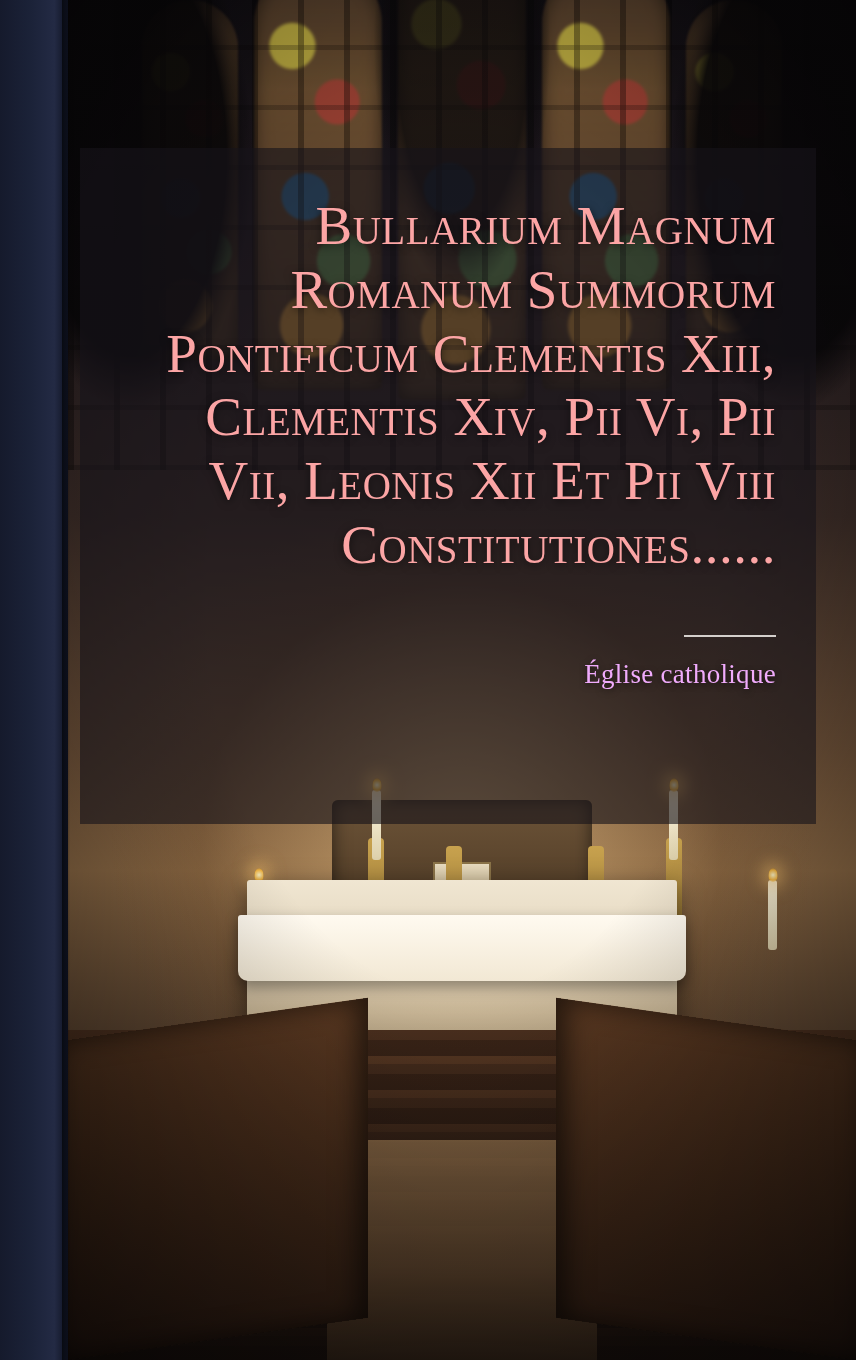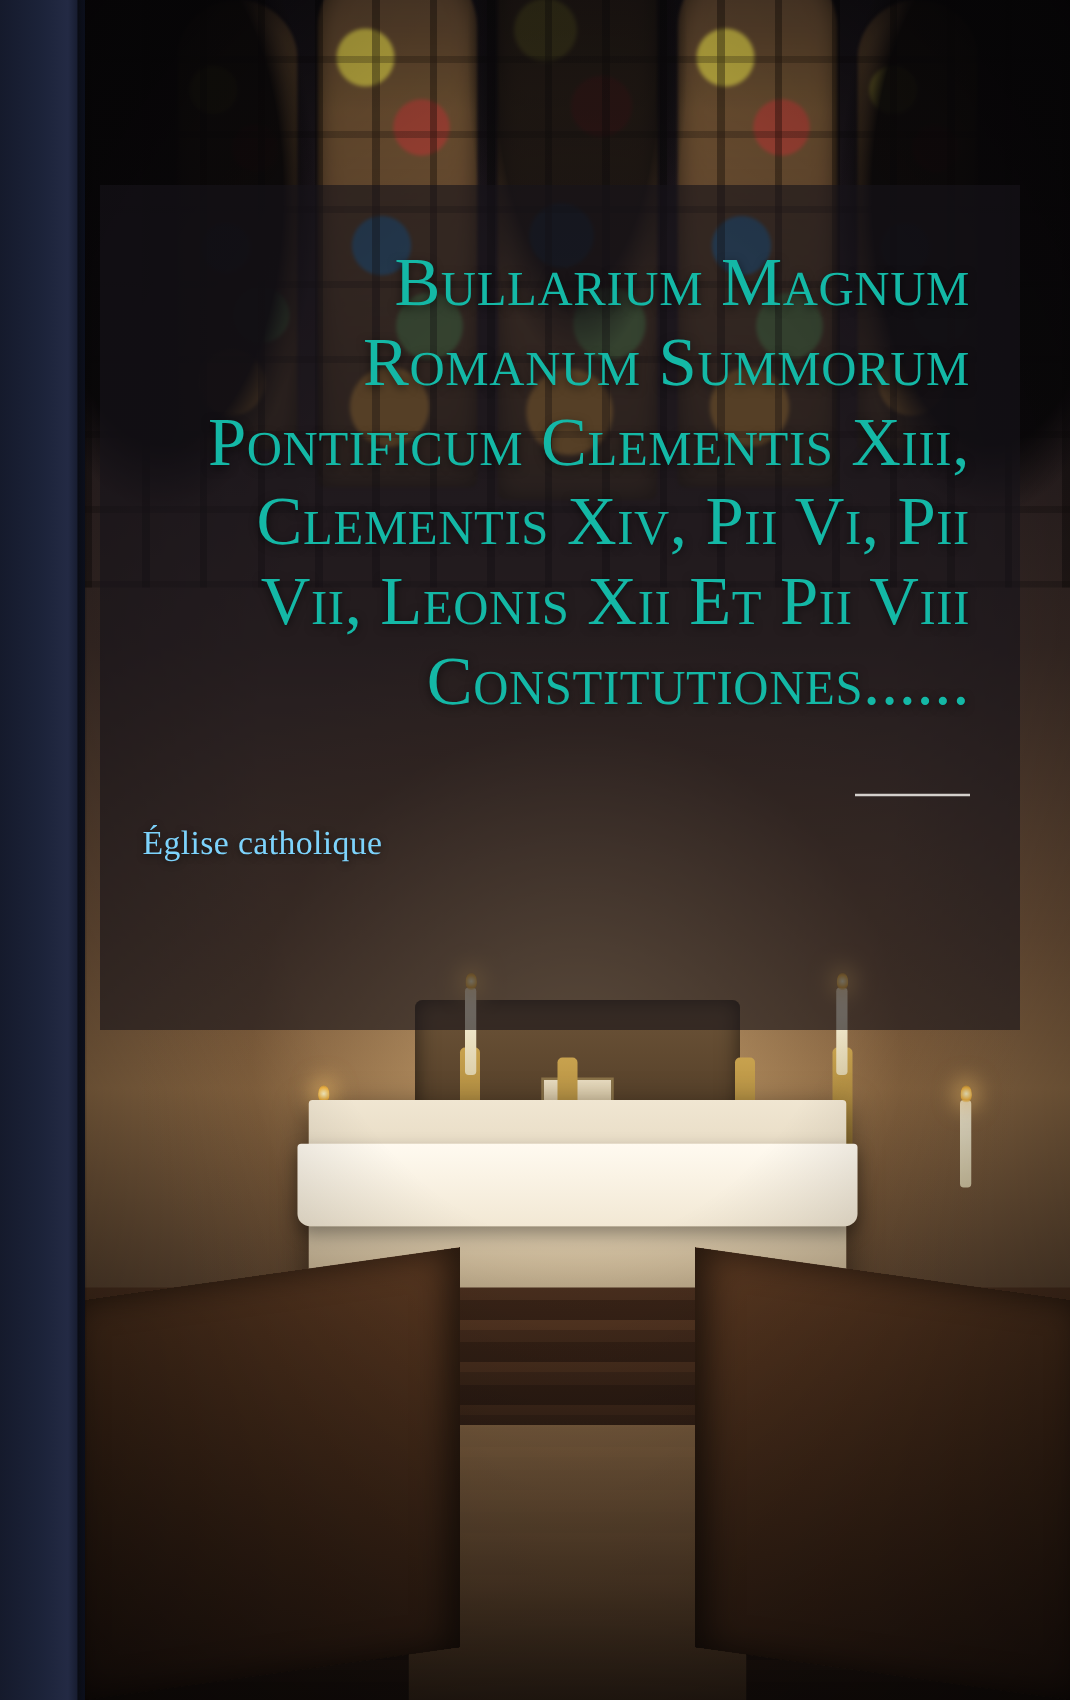--- a/index.html
+++ b/index.html
@@ -248,21 +248,21 @@
     height: 676px;
     background: rgba(22, 20, 26, 0.62);
     z-index: 10;
     box-sizing: border-box;
     padding: 46px 40px 30px 34px;
     display: flex;
     flex-direction: column;
     justify-content: flex-start;
   }
   .title {
-    color: #14b8a6;
+    color: #fca5a5;
     font-family: "Liberation Serif", serif;
     font-size: 55px;
     line-height: 1.16;
     letter-spacing: 0.5px;
     text-align: right;
     font-variant: small-caps;
     text-transform: capitalize;
     font-weight: 400;
     margin: 0;
     text-shadow: 0 2px 8px rgba(0,0,0,0.55);
@@ -270,24 +270,24 @@
   .rule {
     width: 92px;
     height: 2px;
     background: #e7e3df;
     align-self: flex-end;
     margin-top: 58px;
     margin-bottom: 22px;
     opacity: 0.9;
   }
   .author {
-    color: #7dd3fc;
+    color: #f0abfc;
     font-family: "Liberation Serif", serif;
     font-size: 27px;
-    text-align: left;
+    text-align: right;
     letter-spacing: 0.3px;
     text-shadow: 0 2px 6px rgba(0,0,0,0.55);
   }
 </style>
 </head>
 <body>
 
 <div class="book-cover">
 
   <div class="photo">

